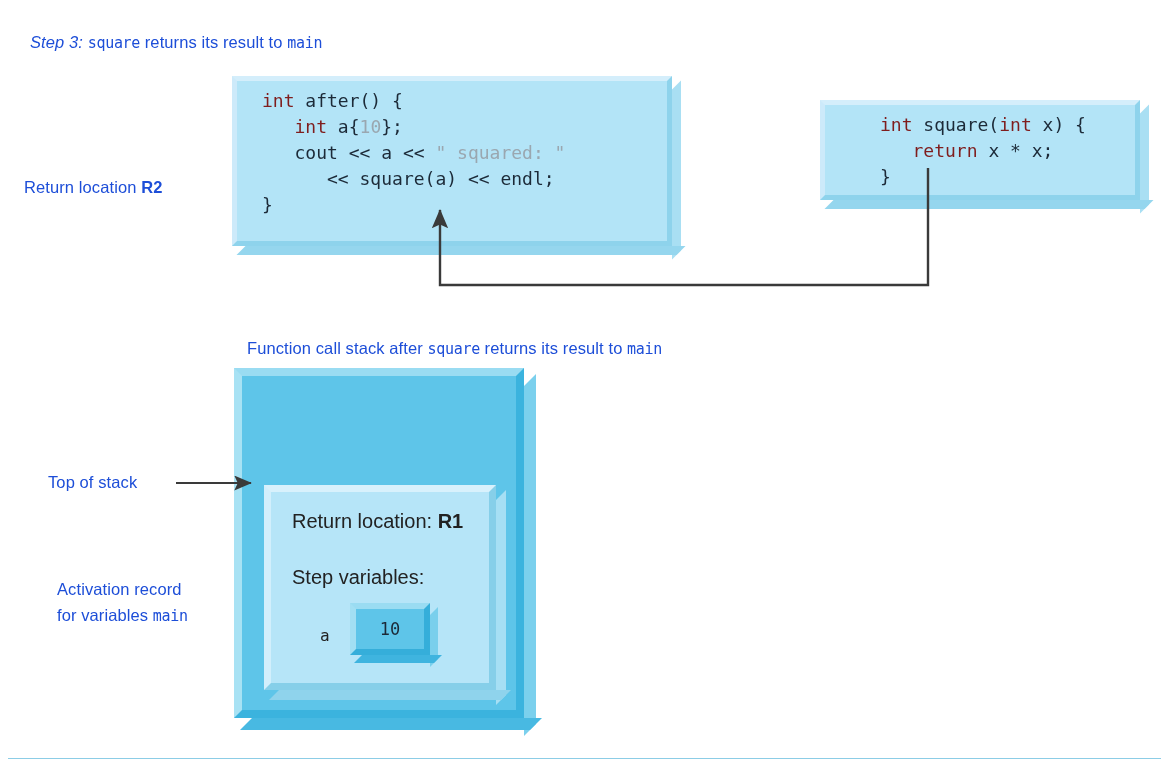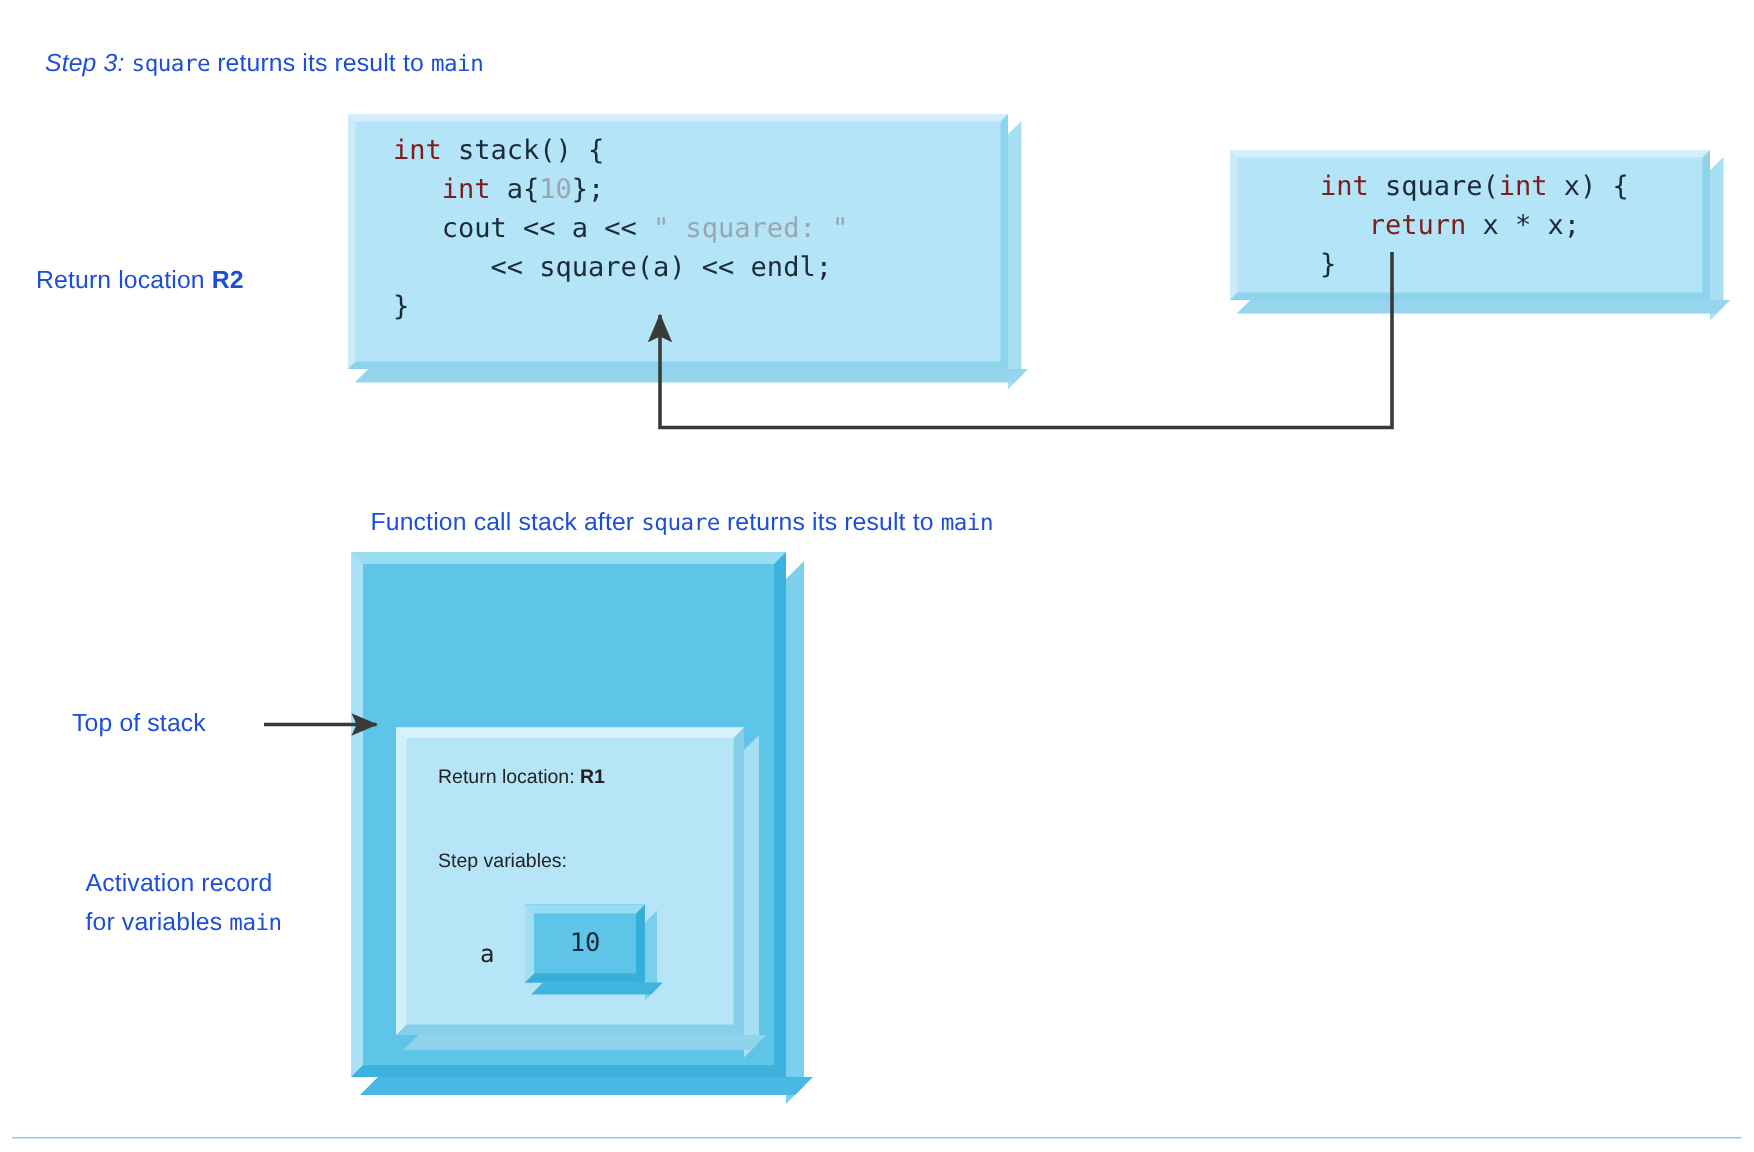--- a/index.html
+++ b/index.html
@@ -130,21 +130,21 @@
   }
   .record .sh-r {
     position: absolute;
     top: 10px; bottom: -10px; right: -10px; width: 10px;
     background: #a6dff4;
     transform: skewY(-45deg);
   }
   .record-label {
     position: absolute;
     z-index: 4;
-    font-size: 13px;
+    font-size: 20px;
     color: #222;
     white-space: nowrap;
   }
 
   .valbox {
     position: absolute;
     background: #5ec5e9;
   }
   .valbox .face {
     position: absolute;
@@ -206,21 +206,21 @@
 
 <div class="prose" style="left:24px; top:178px;">
   <span>Return location </span><span class="bold">R2</span>
 </div>
 
 <div class="codebox" style="left:232px; top:76px; width:440px; height:170px;">
   <span class="shadow-r"></span>
   <span class="shadow-b"></span>
   <span class="face"></span>
 </div>
-<div class="code-text" style="left:262px; top:88px;"><span class="kw">int</span><span> stack() {</span>
+<div class="code-text" style="left:262px; top:88px;"><span class="kw">int</span><span> after() {</span>
 <span>   </span><span class="kw">int</span><span> a{</span><span class="lit">10</span><span>};</span>
 <span>   cout &lt;&lt; a &lt;&lt; </span><span class="str">" squared: "</span>
 <span>      &lt;&lt; square(a) &lt;&lt; endl;</span>
 <span>}</span></div>
 
 <div class="codebox" style="left:820px; top:100px; width:320px; height:100px;">
   <span class="shadow-r"></span>
   <span class="shadow-b"></span>
   <span class="face"></span>
 </div>

